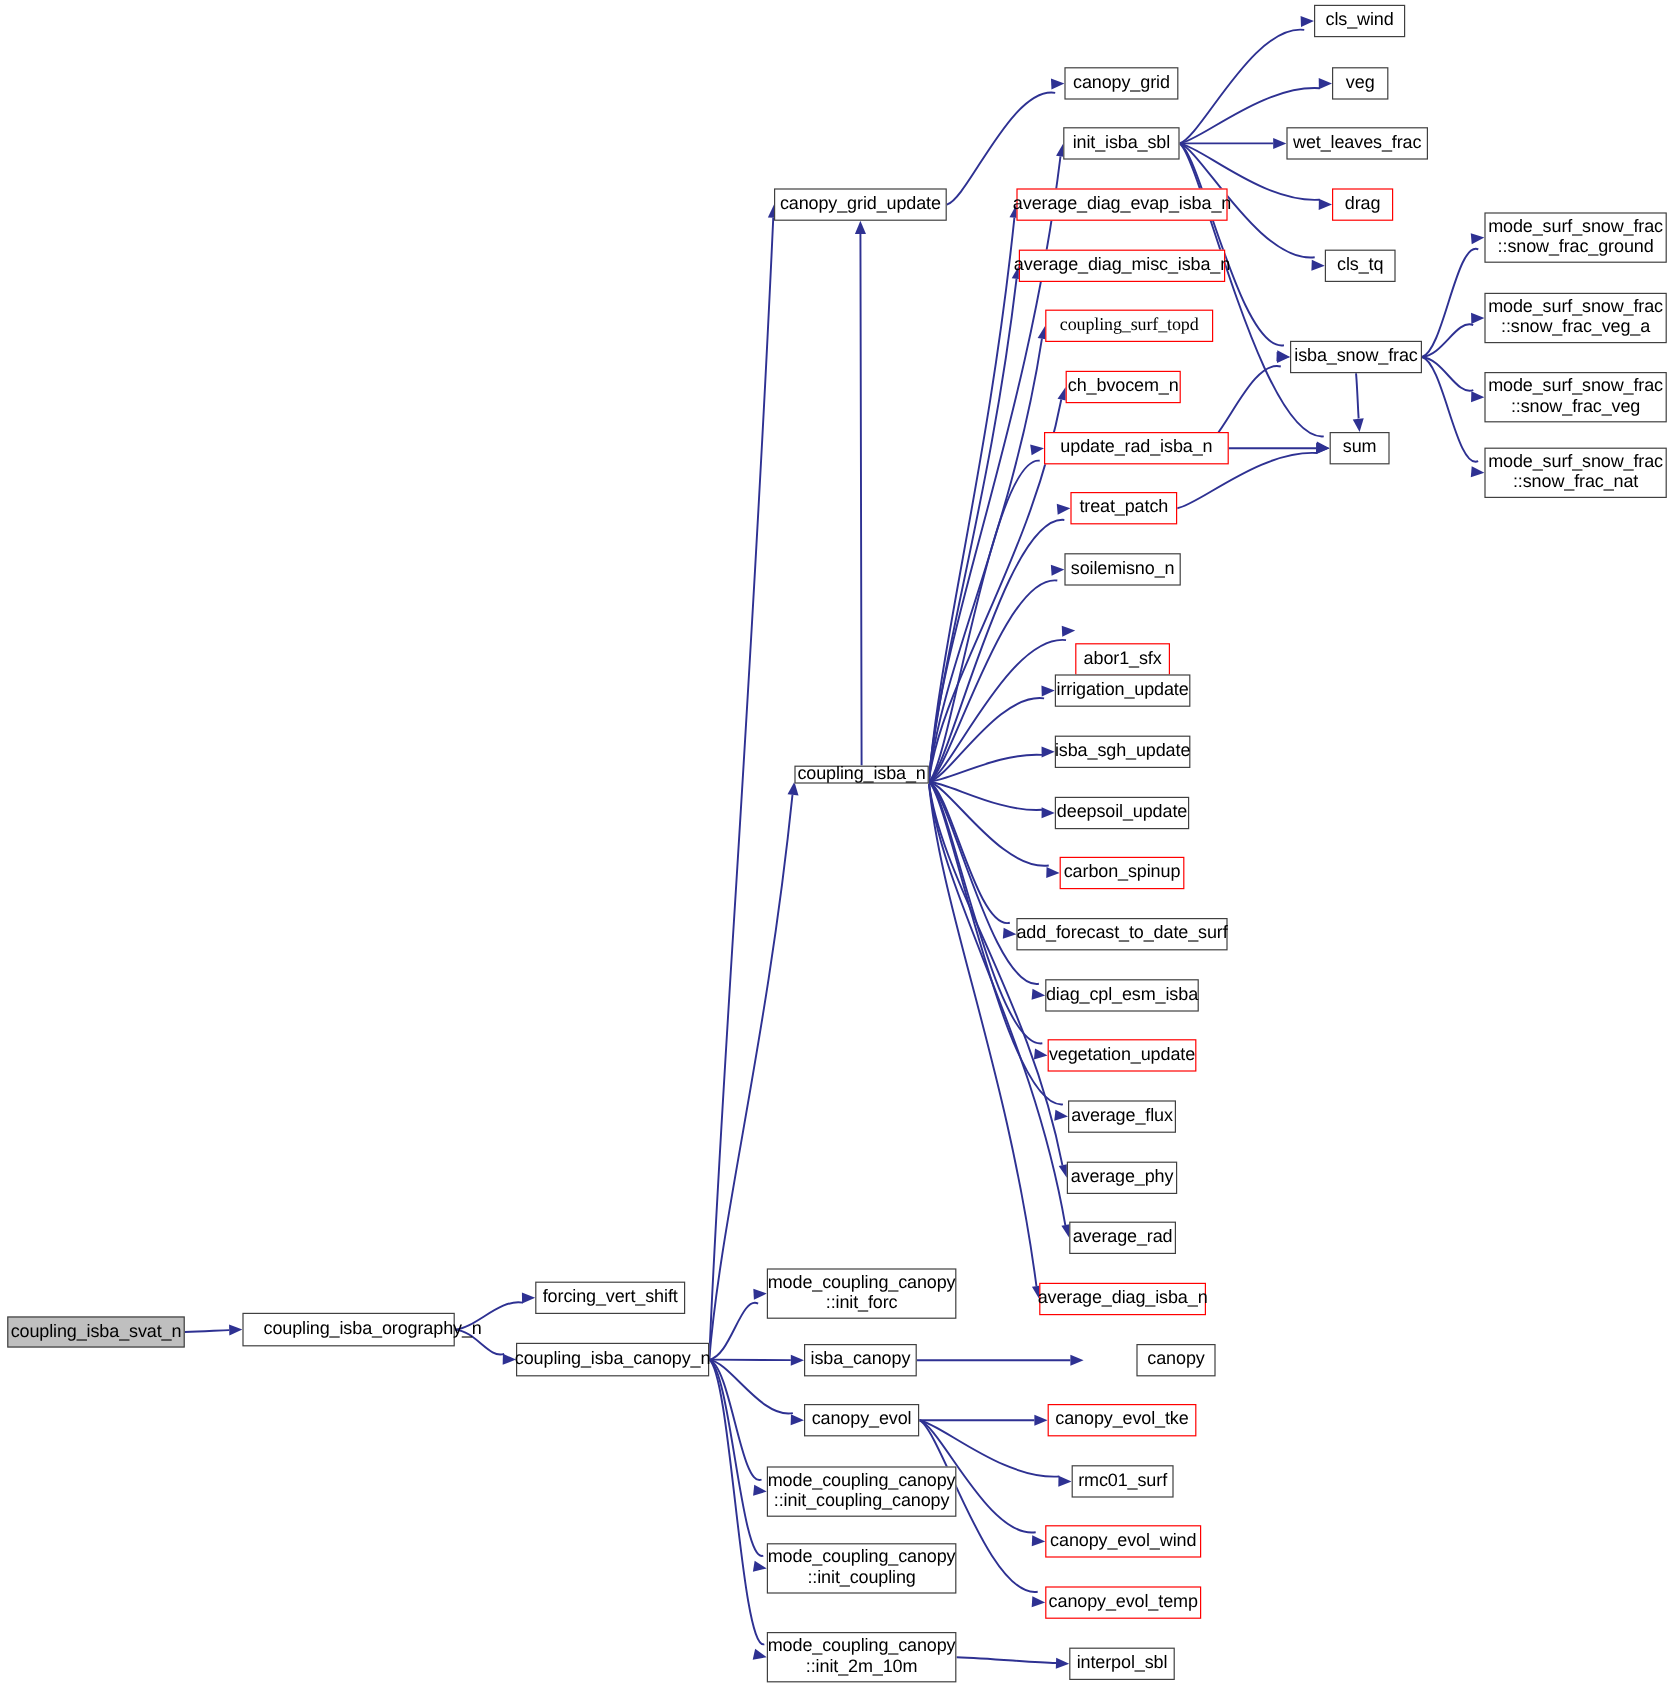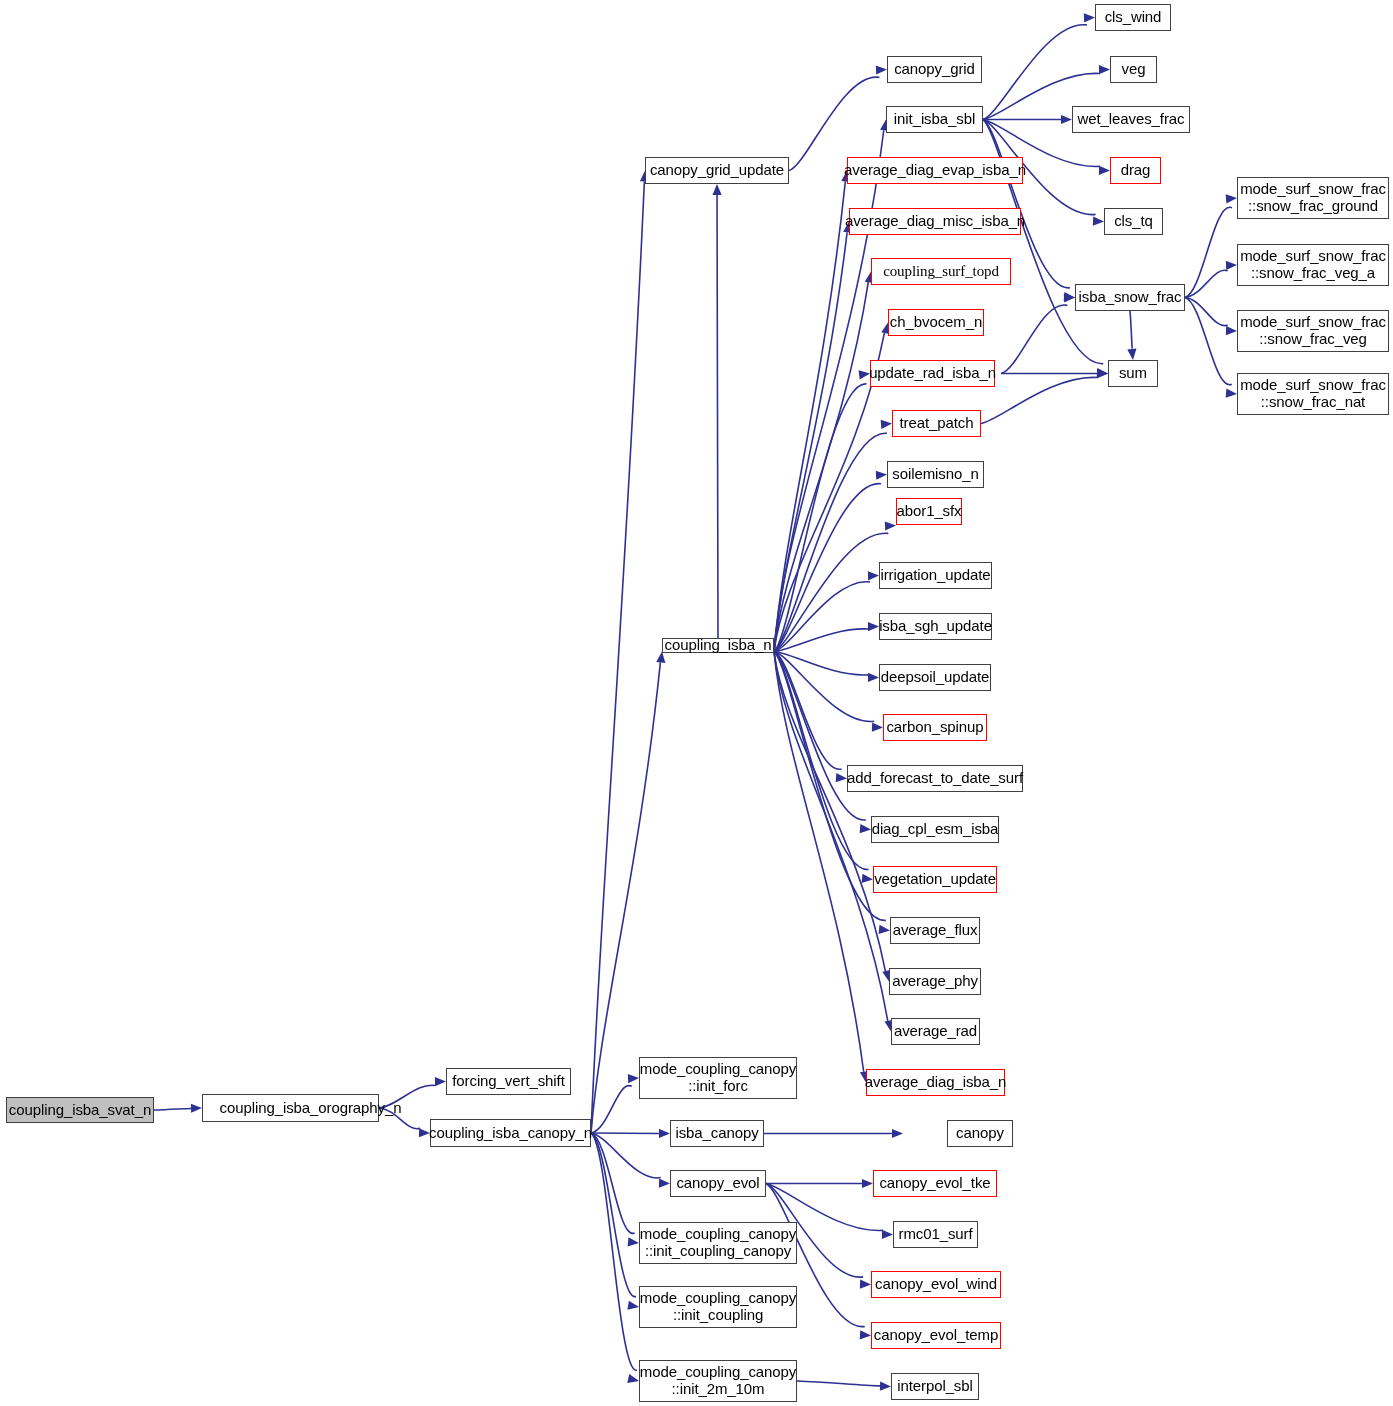--- a/index.html
+++ b/index.html
@@ -136,24 +136,24 @@
       <div class="node" style="left: 446px; top: 1068px; width: 125px; height: 27px;"><span class="lbl">forcing_vert_shift</span></div>
       <div class="node" style="left: 430px; top: 1119px; width: 161px; height: 28px;"><span class="lbl">coupling_isba_canopy_n</span></div>
       <div class="node" style="left: 645px; top: 157px; width: 144px; height: 27px;"><span class="lbl">canopy_grid_update</span></div>
       <div class="node" style="left: 662px; top: 638px; width: 112px; height: 15px;"><span class="lbl">coupling_isba_n</span></div>
       <div class="node" style="left: 887px; top: 56px; width: 95px; height: 27px;"><span class="lbl">canopy_grid</span></div>
       <div class="node" style="left: 886px; top: 106px; width: 97px; height: 27px;"><span class="lbl">init_isba_sbl</span></div>
       <div class="node red" style="left: 847px; top: 157px; width: 176px; height: 27px;"><span class="lbl">average_diag_evap_isba_n</span></div>
       <div class="node red" style="left: 849px; top: 208px; width: 172px; height: 27px;"><span class="lbl">average_diag_misc_isba_n</span></div>
       <div class="node red" style="left: 871px; top: 258px; width: 140px; height: 27px; font-family: Liberation Serif, serif;"><span class="lbl">coupling_surf_topd</span></div>
       <div class="node red" style="left: 888px; top: 309px; width: 96px; height: 27px;"><span class="lbl">ch_bvocem_n</span></div>
-      <div class="node red" style="left: 870px; top: 360px; width: 125px; height: 27px; text-align: right;"><span class="lbl">update_rad_isba_n</span></div>
+      <div class="node red" style="left: 870px; top: 360px; width: 154px; height: 27px; text-align: right;"><span class="lbl">update_rad_isba_n</span></div>
       <div class="node red" style="left: 892px; top: 410px; width: 89px; height: 27px;"><span class="lbl">treat_patch</span></div>
       <div class="node" style="left: 887px; top: 461px; width: 97px; height: 27px;"><span class="lbl">soilemisno_n</span></div>
-      <div class="node red" style="left: 896px; top: 498px; width: 66px; height: 27px;"><span class="lbl">abor1_sfx</span></div>
+      <div class="node red" style="left: 896px; top: 536px; width: 79px; height: 27px;"><span class="lbl">abor1_sfx</span></div>
       <div class="node" style="left: 879px; top: 562px; width: 113px; height: 27px;"><span class="lbl">irrigation_update</span></div>
       <div class="node" style="left: 879px; top: 613px; width: 113px; height: 27px; text-align: center;"><span class="lbl">isba_sgh_update</span></div>
       <div class="node" style="left: 879px; top: 664px; width: 112px; height: 27px;"><span class="lbl">deepsoil_update</span></div>
       <div class="node red" style="left: 883px; top: 714px; width: 104px; height: 27px;"><span class="lbl">carbon_spinup</span></div>
       <div class="node" style="left: 847px; top: 765px; width: 176px; height: 27px;"><span class="lbl">add_forecast_to_date_surf</span></div>
       <div class="node" style="left: 871px; top: 816px; width: 128px; height: 27px;"><span class="lbl">diag_cpl_esm_isba</span></div>
       <div class="node red" style="left: 873px; top: 866px; width: 124px; height: 27px;"><span class="lbl">vegetation_update</span></div>
       <div class="node" style="left: 890px; top: 917px; width: 90px; height: 27px;"><span class="lbl">average_flux</span></div>
       <div class="node" style="left: 889px; top: 968px; width: 92px; height: 27px;"><span class="lbl">average_phy</span></div>
       <div class="node" style="left: 891px; top: 1018px; width: 89px; height: 27px;"><span class="lbl">average_rad</span></div>

